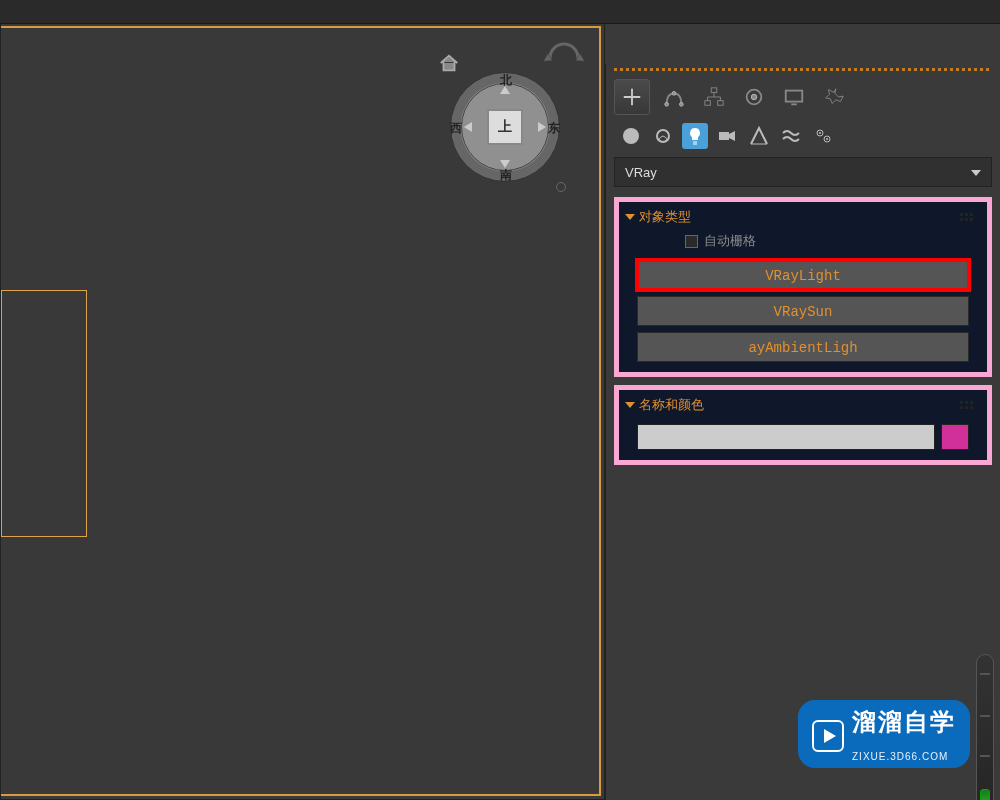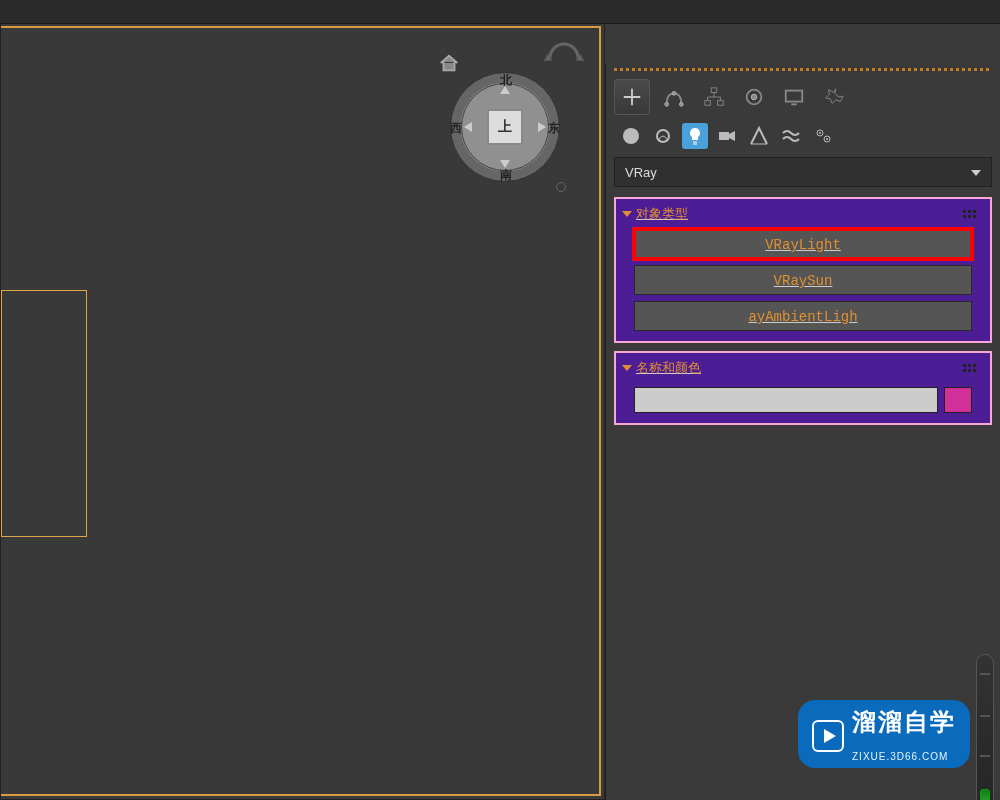--- a/index.html
+++ b/index.html
@@ -125,25 +125,24 @@
     position: relative;
     cursor: pointer;
     border: 1px solid #222;
     margin-bottom: 10px;
   }
   .dropdown .caret {
     position:absolute; right:10px; top:12px;
     width:0;height:0;border-left:5px solid transparent;border-right:5px solid transparent;border-top:6px solid #ccc;
   }
   .rollout {
-    background: #4c1d95;
-    border: 2px solid #f9a8d4;
+    background: #0f172a;
+    border: 5px solid #f9a8d4;
     margin-bottom: 8px;
     padding: 6px 8px 10px 8px;
-    text-decoration: underline;
   }
   .rollout-head {
     color: #e09030;
     font-size: 13px;
     display:flex; align-items:center;
     gap:6px;
     cursor:pointer;
     margin-bottom: 6px;
   }
   .rollout-head .tw {
@@ -332,20 +331,24 @@
         <span>对象类型</span>
         <span class="grip">
             <i></i>
             <i></i>
             <i></i>
             <i></i>
             <i></i>
             <i></i>
           </span>
       </div>
+      <div class="autogrid">
+        <span class="cb"></span>
+        <span>自动栅格</span>
+      </div>
       <div class="btn-grid">
         <div class="obj-btn highlight">VRayLight</div>
         <div class="obj-btn">VRaySun</div>
         <div class="obj-btn">ayAmbientLigh</div>
       </div>
     </div>
 
     <div class="rollout" style="position:relative;">
       <div class="rollout-head">
         <span class="tw"></span>

